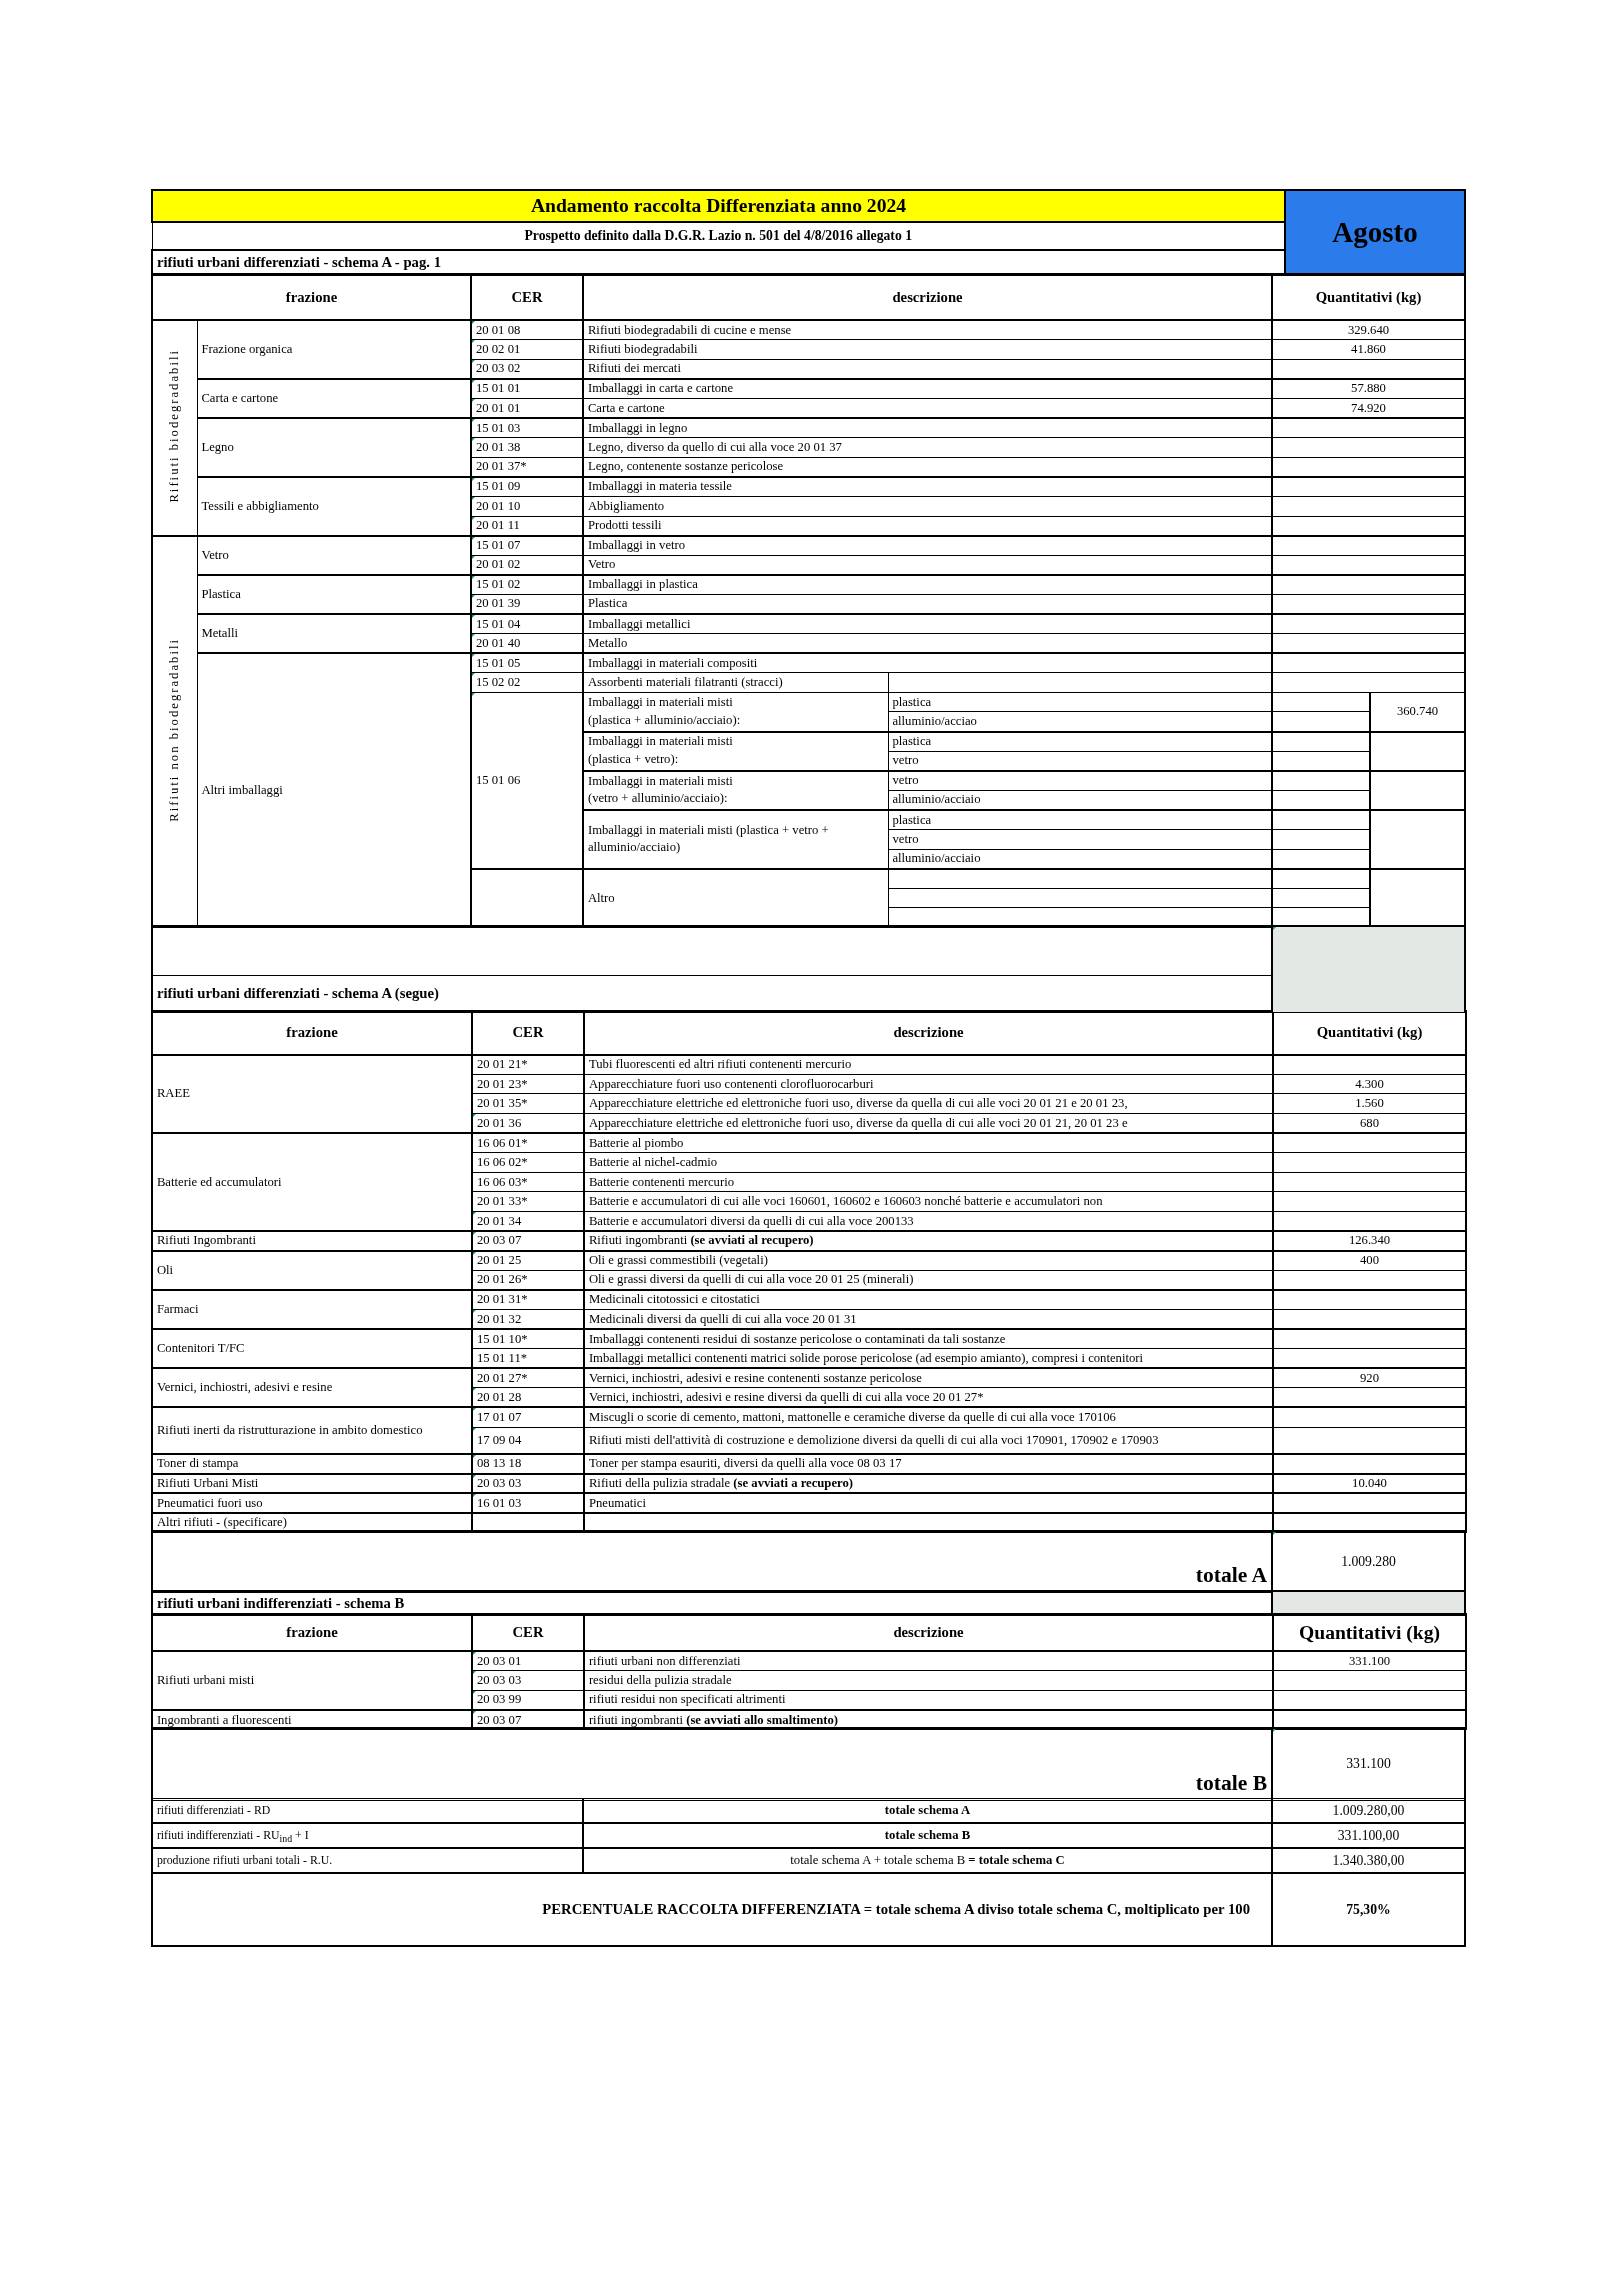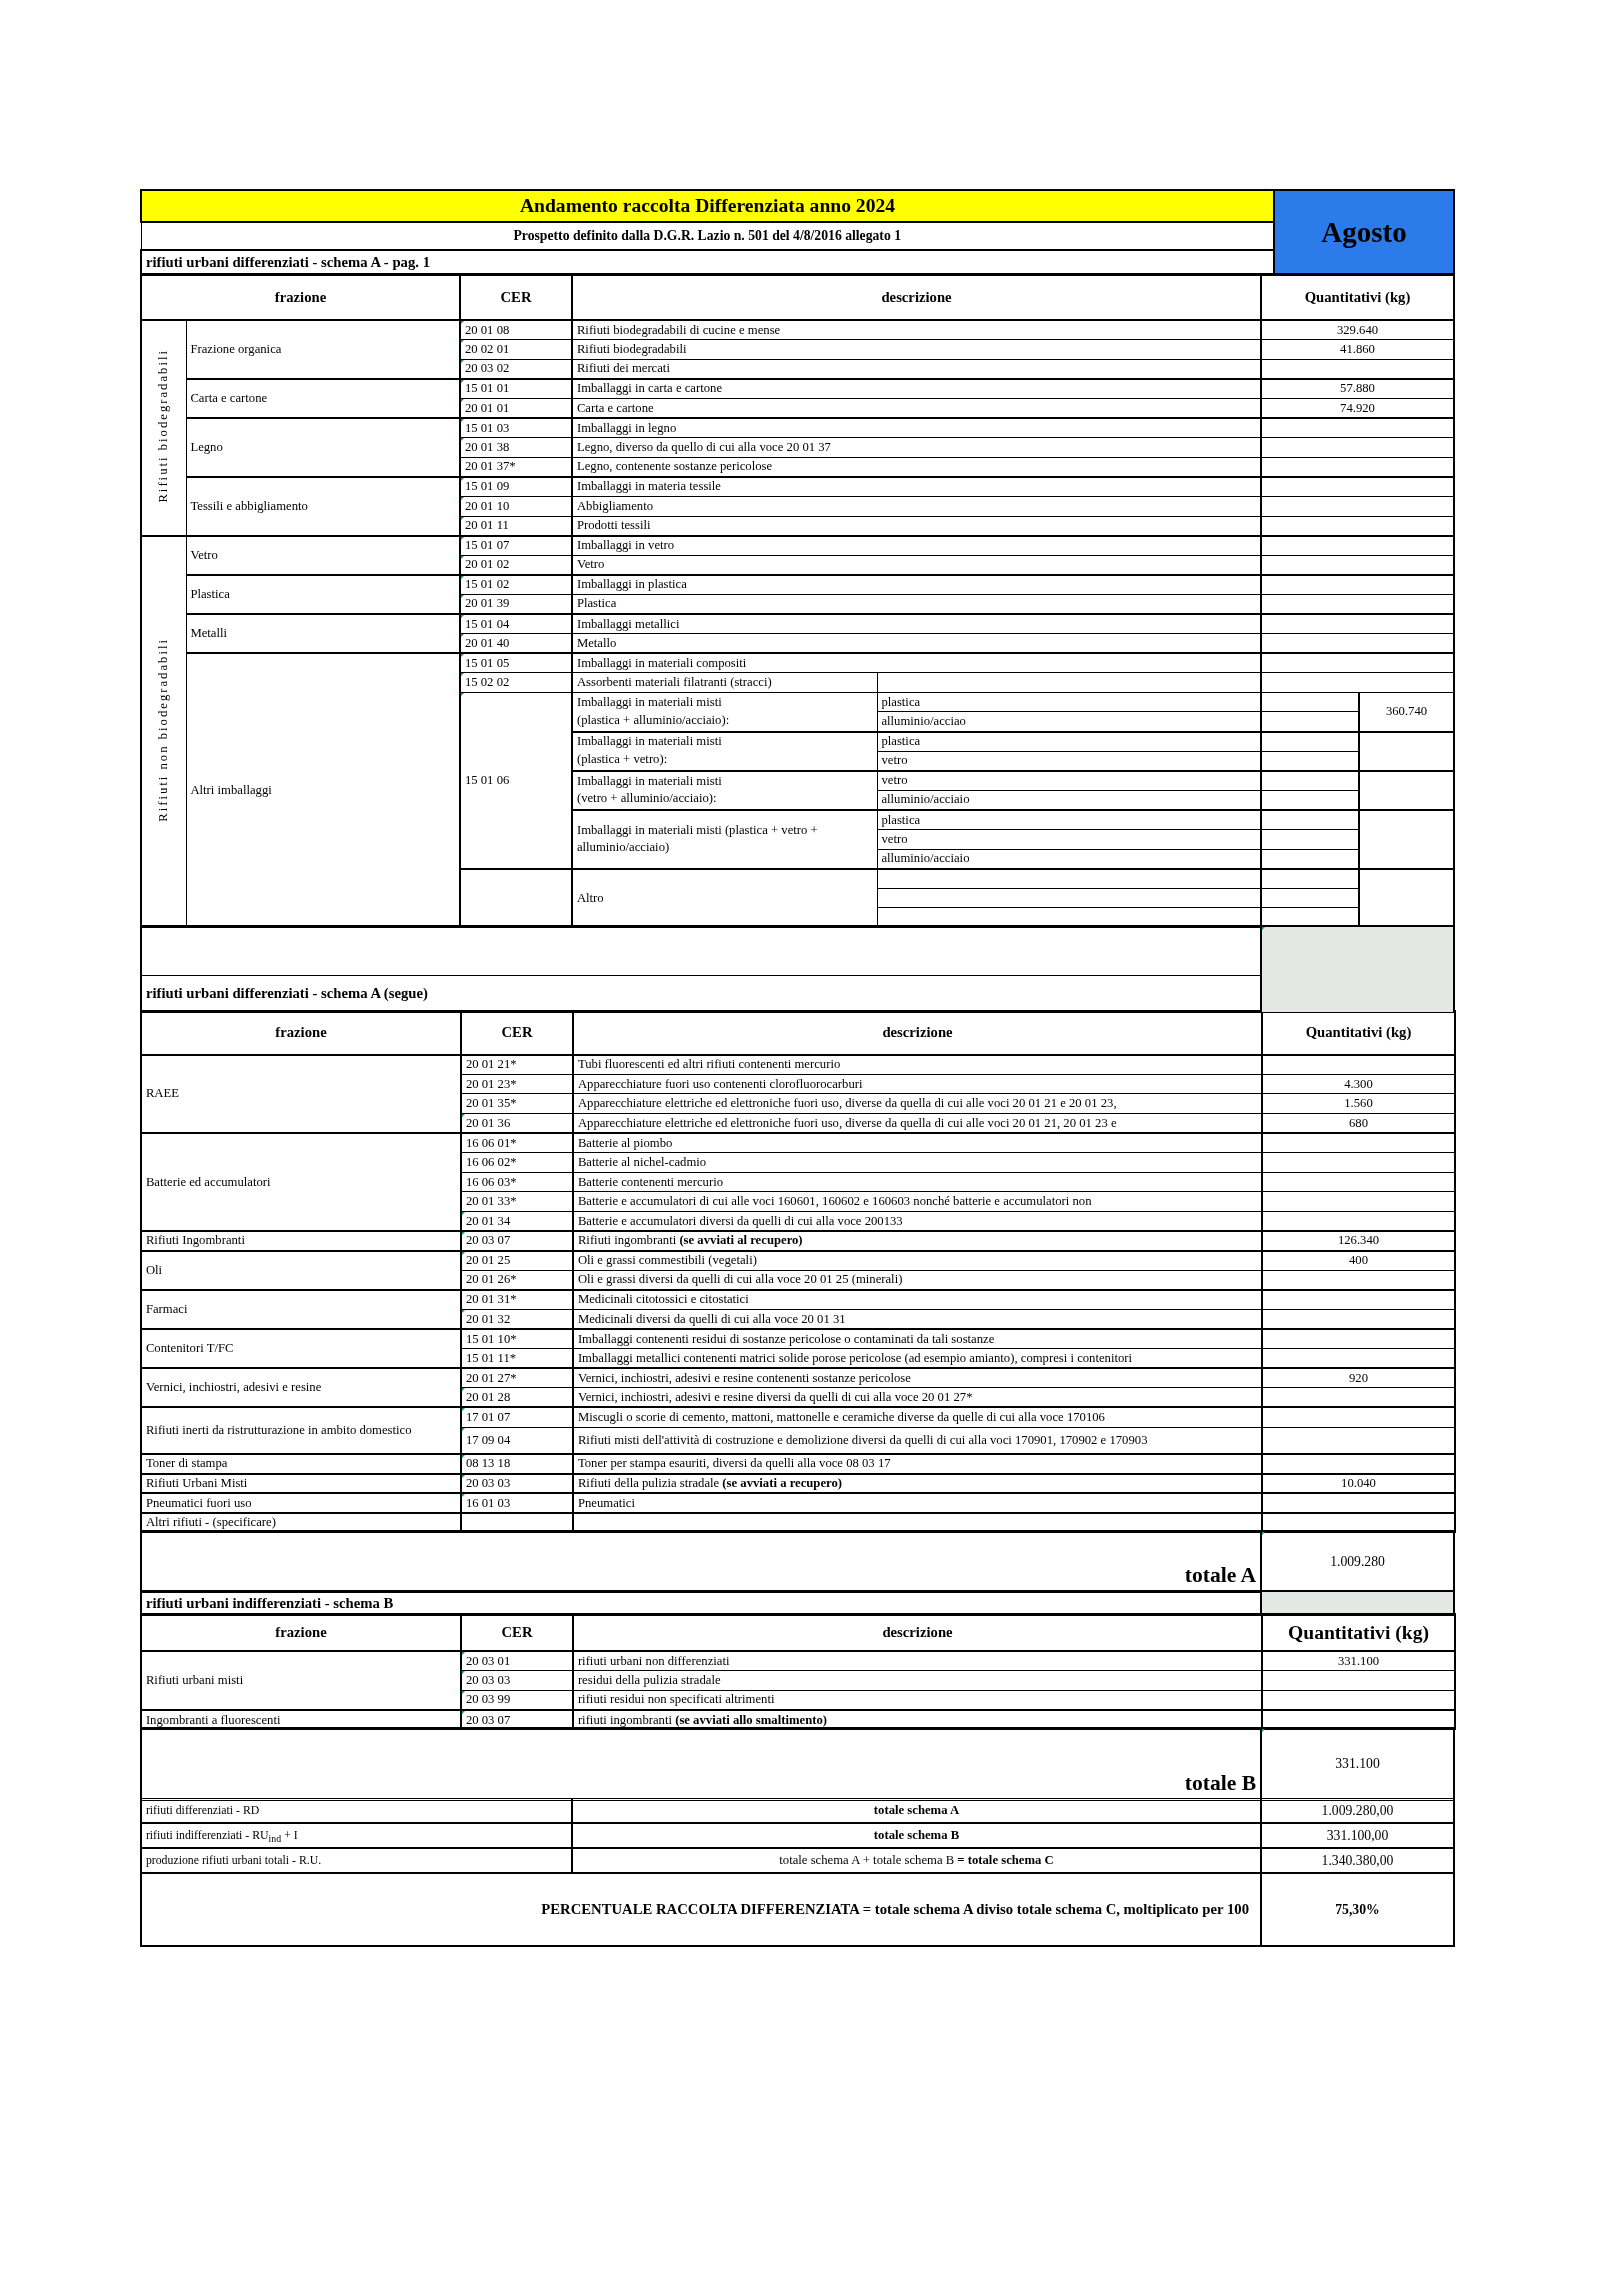--- a/index.html
+++ b/index.html
@@ -1,38 +1,38 @@
 <!DOCTYPE html>
 <html><head>
 <meta charset="utf-8">
 <style>
   html,body{margin:0;padding:0;background:#888}
   .page{position:relative;width:1621px;height:2293px;background:#fff;
         font-family:"Liberation Serif","DejaVu Serif",serif;color:#000}
-  .content{position:absolute;left:140px;top:189px;width:1313px}
+  .content{position:absolute;left:151px;top:189px;width:1313px}
   table{border-collapse:collapse;table-layout:fixed;width:1313px}
   table+table{margin-top:-2.9px}
   td{border:1px solid #000;font-size:12.7px;padding:0 3.9px;vertical-align:middle;overflow:hidden}
   .nw{white-space:nowrap}
   .wr{white-space:normal;line-height:1.2}
   .c{text-align:center}.rt{text-align:right}.b{font-weight:bold}
   .T{border-top:2.9px solid #000}.T2{border-top:2px solid #000}
   .B{border-bottom:2.9px solid #000}.B2{border-bottom:2px solid #000}
   .L{border-left:2.9px solid #000}.L2{border-left:2px solid #000}
   .R{border-right:2.9px solid #000}
   .h12{font-size:11.8px}.h14{font-size:13.7px}.h15{font-size:14.7px}.h20{font-size:19.6px}
   .h22{font-size:21.6px}.h30{font-size:29px}
   .x20{height:19.6px}.x29{height:28px}.x33{height:32px}.x36{height:25px}.x38{height:37px}
   .x40{height:27px}.x42{height:41px}.x45{height:44px}.x47{height:46px}.x50{height:49px}
   .x55{height:72px}.x62{height:61px}.x74{height:73px}
   .yel{background:#ffff00}
   .blu{background:#2b7bea}
   .gry{background:#e3e8e4}
   .vb{vertical-align:bottom;padding-bottom:3.9px}
-  .pr{padding-right:11px}
+  .pr{padding-right:21px}
   .vcell{padding:0;text-align:center}
   .vl{display:inline-block;writing-mode:vertical-rl;transform:rotate(180deg);
       white-space:nowrap;letter-spacing:2px;font-size:12.7px}
   .blk{display:block;line-height:1.4;white-space:nowrap}
   .gm{position:relative}
   .gm::before{content:"";position:absolute;top:0;left:0;width:0;height:0;
       border-top:3.9px solid #00a651;border-right:3.9px solid transparent}
 </style>
 </head>
 <body>

